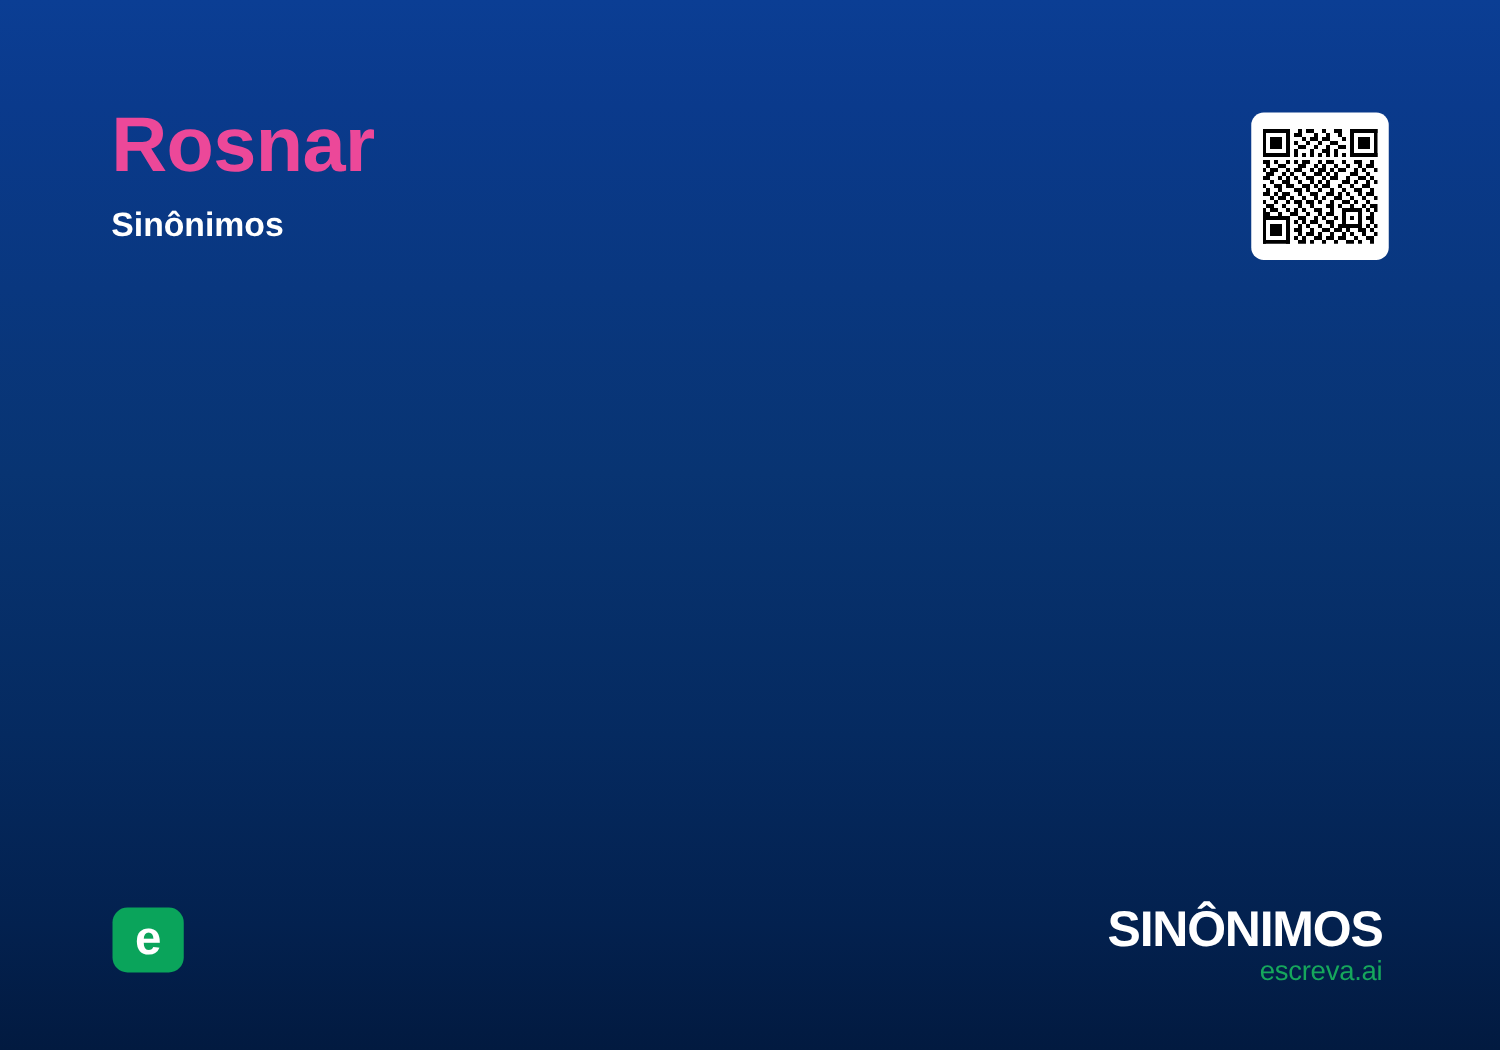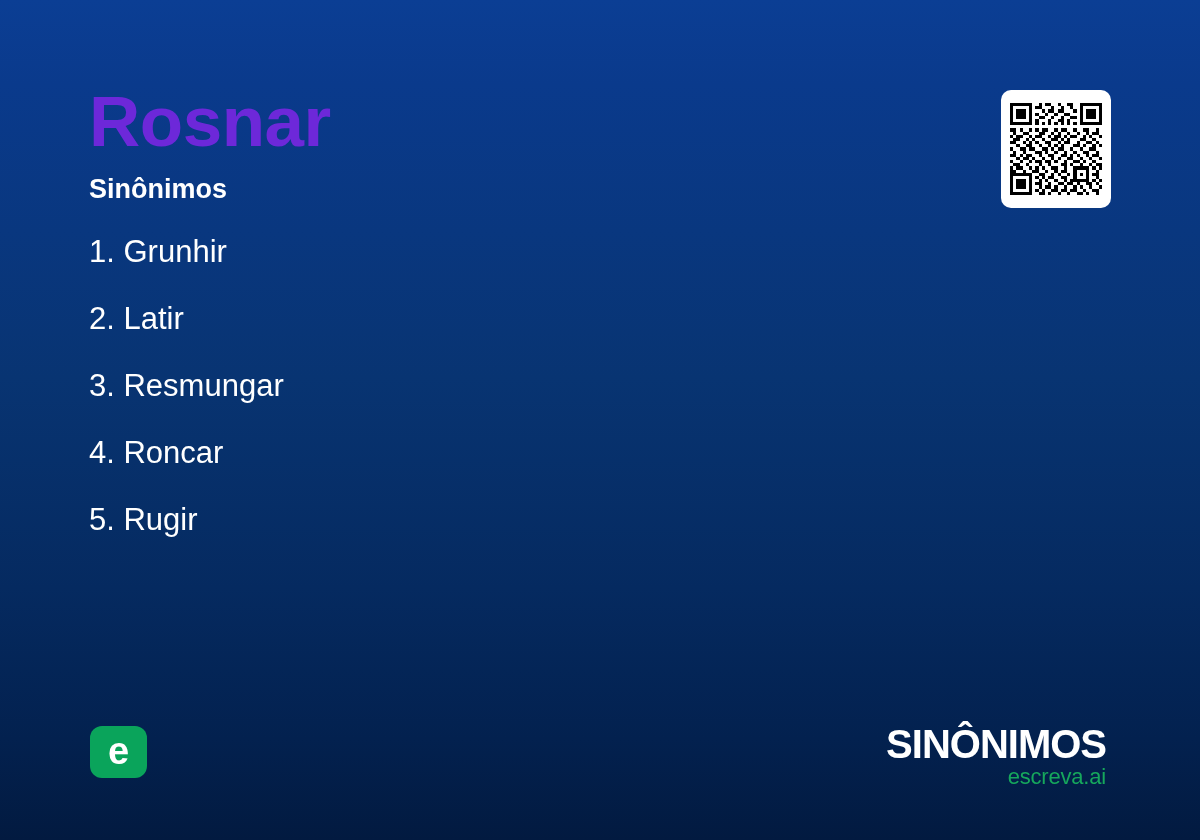--- a/index.html
+++ b/index.html
@@ -29,25 +29,25 @@
   }
 
   
   .header {
     position:absolute;
     left:89px;
     top:86px;
   }
 
   .word-title {
-    font-size:71px;
+    font-size:62px;
     font-weight:bold;
     line-height:1.0;
     letter-spacing:-0.5px;
-    color:#6d28d9;
+    color:#ec4899;
     white-space:nowrap;
   }
 
   .word-subtitle {
     font-size:27px;
     font-weight:bold;
     line-height:1.0;
     margin-top:19px;
     color:#ffffff;
     white-space:nowrap;
@@ -402,42 +402,20 @@
           <rect x="12" y="28" width="1" height="1"></rect>
         <rect x="15" y="28" width="1" height="1"></rect>
           <rect x="18" y="28" width="1" height="1"></rect>
         <rect x="21" y="28" width="2" height="1"></rect>
           <rect x="24" y="28" width="1" height="1"></rect>
         <rect x="27" y="28" width="1" height="1"></rect>
       </g>
     </svg>
   </div>
 
-  <ul class="syn-list">
-    <li class="syn-item">
-      <span class="syn-index">1.</span>
-      <span class="syn-word">Grunhir</span>
-    </li>
-    <li class="syn-item">
-      <span class="syn-index">2.</span>
-      <span class="syn-word">Latir</span>
-    </li>
-    <li class="syn-item">
-      <span class="syn-index">3.</span>
-      <span class="syn-word">Resmungar</span>
-    </li>
-    <li class="syn-item">
-      <span class="syn-index">4.</span>
-      <span class="syn-word">Roncar</span>
-    </li>
-    <li class="syn-item">
-      <span class="syn-index">5.</span>
-      <span class="syn-word">Rugir</span>
-    </li>
-  </ul>
 
   <div class="brand-mark">
     <span class="brand-mark-letter">e</span>
   </div>
 
   <div class="footer-logo">
     <span class="footer-logo-main">SINÔNIMOS</span>
     <span class="footer-logo-sub">escreva.ai</span>
   </div>
 

